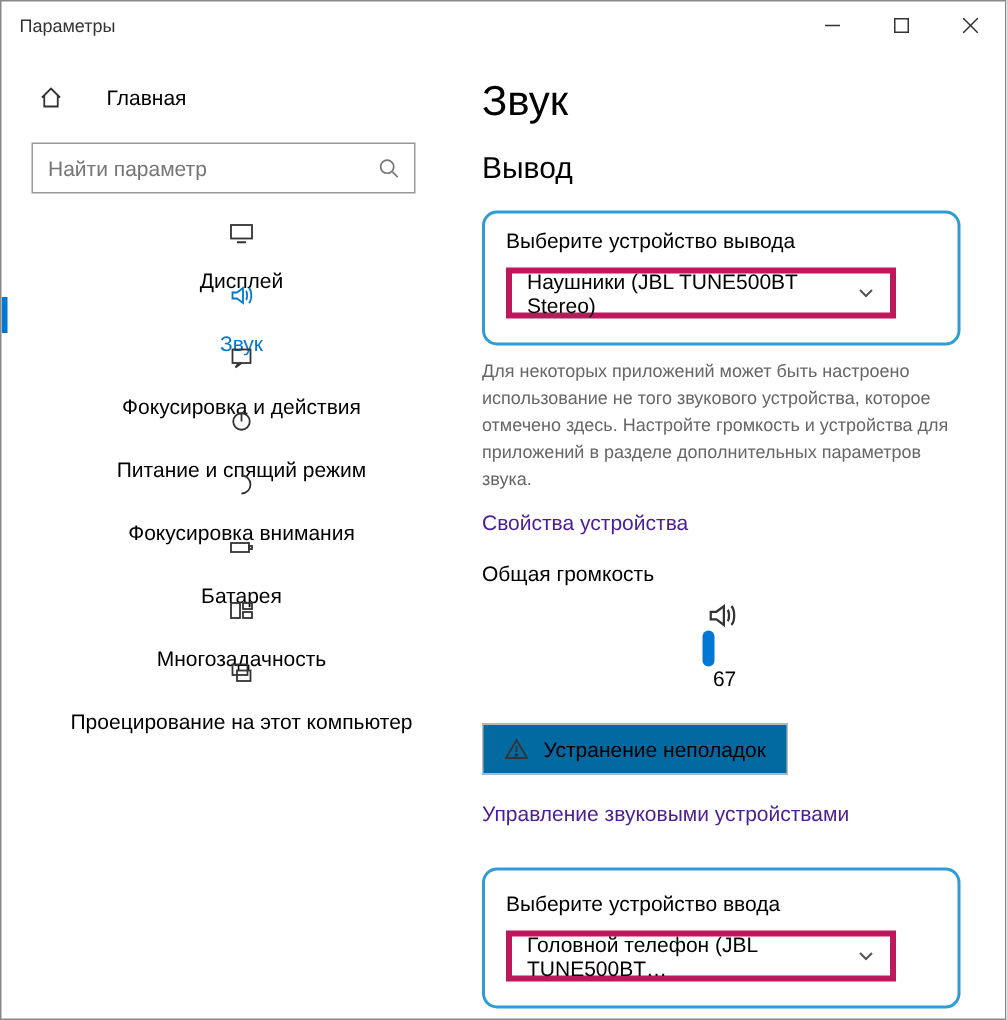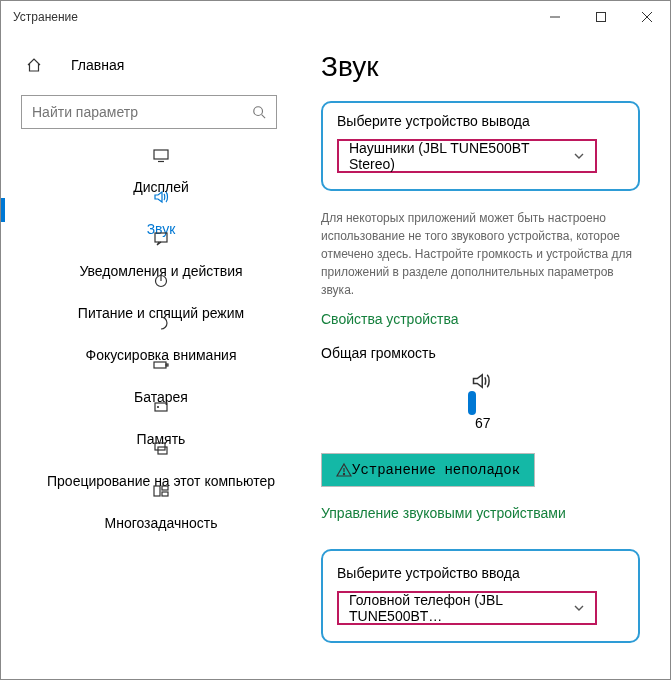--- a/index.html
+++ b/index.html
@@ -19,43 +19,43 @@
   .section-label { padding: 0 22px 14px 22px; font-weight: 600; font-size: 14px; }
   .nav { list-style: none; }
   .nav li { display: flex; align-items: center; height: 42px; padding-left: 24px; gap: 16px; position: relative; cursor: default; flex-direction: column; }
   .nav li.active::before { content: ""; position: absolute; left: 0; top: 9px; bottom: 9px; width: 4px; background: #0078d4; }
   .nav li.active { color: #0078d4; }
   .nav .ico { width: 18px; display: flex; align-items: center; justify-content: center; color: #333; }
   .nav li.active .ico { color: #0078d4; }
   .main { flex: 1; padding: 18px 30px 0 24px; overflow-y: auto; }
   .page-h1 { font-size: 28px; font-weight: 400; margin-bottom: 18px; }
   .section-h2 { font-size: 20px; font-weight: 400; margin-bottom: 16px; margin-top: 2px; }
-  .highlight-box { border: 2px solid #2e9cd6; border-radius: 10px; padding: 10px 14px 16px 14px; margin-bottom: 18px; }
+  .highlight-box { border: 2px solid #2e9cd6; border-radius: 10px; padding: 10px 14px 16px 14px; margin-bottom: 8px; }
   .highlight-box.spaced { padding-top: 14px; }
   .sub-label { font-size: 14px; margin-bottom: 10px; }
-  .combo { border: 2px solid #be185d; height: 34px; width: 260px; display: flex; align-items: center; justify-content: space-between; padding: 0 10px; background: #fff; font-size: 14px; gap: 32px; }
+  .combo { border: 4px solid #be185d; height: 34px; width: 260px; display: flex; align-items: center; justify-content: space-between; padding: 0 10px; background: #fff; font-size: 14px; gap: 32px; }
   .combo .chev { color: #555; }
   .desc { color: #666; font-size: 12px; line-height: 1.5; margin-bottom: 12px; }
-  .link { color: #15803d; font-size: 14px; margin-bottom: 18px; display: block; }
+  .link { color: #4c1d95; font-size: 14px; margin-bottom: 18px; display: block; }
   .vol-label { margin-bottom: 10px; }
   .vol-row { display: flex; align-items: center; gap: 12px; margin-bottom: 22px; flex-direction: column; }
   .vol-ico { display: flex; align-items: center; color: #333; }
   .slider-track { flex: 1; height: 2px; background: #888; position: relative; margin-right: 18px; }
   .slider-fill { position: absolute; left: 0; top: 0; bottom: 0; background: #0078d4; }
   .slider-thumb { position: absolute; top: 50%; width: 8px; height: 24px; background: #0078d4; border-radius: 4px; transform: translate(-50%, -50%); }
   .vol-value { font-size: 14px; min-width: 20px; text-align: right; }
-  .btn { display: inline-flex; align-items: center; background: #14b8a6; border: 1px solid #bbb; padding: 8px 14px; font-size: 14px; margin-bottom: 18px; font-family: Liberation Mono, monospace; }
+  .btn { display: inline-flex; align-items: center; gap: 10px; background: #0369a1; border: 1px solid #bbb; padding: 8px 14px; font-size: 14px; margin-bottom: 18px; }
   svg { display: block; }
 </style>
 </head>
 <body>
 
 <div class="window">
   <div class="titlebar">
-    <span class="titlebar-title">Устранение</span>
+    <span class="titlebar-title">Параметры</span>
     <div class="titlebar-controls">
       <div class="tb-btn">
         <svg width="10" height="10" viewBox="0 0 10 10">
             <line x1="0" y1="5" x2="10" y2="5" stroke="#333" stroke-width="1"></line>
           </svg>
       </div>
       <div class="tb-btn">
         <svg width="10" height="10" viewBox="0 0 10 10">
             <rect x="0.5" y="0.5" width="9" height="9" fill="none" stroke="#333" stroke-width="1"></rect>
           </svg>
@@ -110,21 +110,21 @@
             </span>
           <span>Звук</span>
         </li>
         <li>
           <span class="ico">
               <svg width="16" height="16" viewBox="0 0 16 16" fill="none" stroke="#333" stroke-width="1.2">
                 <rect x="2" y="2" width="12" height="9"></rect>
                 <path d="M6 11l-2 3 4-3"></path>
               </svg>
             </span>
-          <span>Уведомления и действия</span>
+          <span>Фокусировка и действия</span>
         </li>
         <li>
           <span class="ico">
               <svg width="16" height="16" viewBox="0 0 16 16" fill="none" stroke="#333" stroke-width="1.2">
                 <circle cx="8" cy="8" r="5.5"></circle>
                 <line x1="8" y1="2" x2="8" y2="8"></line>
               </svg>
             </span>
           <span>Питание и спящий режим</span>
         </li>
@@ -137,55 +137,47 @@
           <span>Фокусировка внимания</span>
         </li>
         <li>
           <span class="ico">
               <svg width="16" height="16" viewBox="0 0 16 16" fill="none" stroke="#333" stroke-width="1.2">
                 <rect x="1" y="5" width="12" height="6"></rect>
                 <rect x="13" y="7" width="2" height="2"></rect>
               </svg>
             </span>
           <span>Батарея</span>
-        </li>
-        <li>
-          <span class="ico">
-              <svg width="16" height="16" viewBox="0 0 16 16" fill="none" stroke="#333" stroke-width="1.2">
-                <rect x="2" y="4" width="12" height="8"></rect>
-                <circle cx="5" cy="8" r="0.5"></circle>
-              </svg>
-            </span>
-          <span>Память</span>
-        </li>
-        <li>
-          <span class="ico">
-              <svg width="16" height="16" viewBox="0 0 16 16" fill="none" stroke="#333" stroke-width="1.2">
-                <rect x="2" y="2" width="10" height="7"></rect>
-                <rect x="5" y="6" width="9" height="7"></rect>
-              </svg>
-            </span>
-          <span>Проецирование на этот компьютер</span>
         </li>
         <li>
           <span class="ico">
               <svg width="16" height="16" viewBox="0 0 16 16" fill="none" stroke="#333" stroke-width="1.2">
                 <rect x="1" y="3" width="6" height="10"></rect>
                 <rect x="9" y="3" width="6" height="4"></rect>
                 <rect x="9" y="9" width="6" height="4"></rect>
               </svg>
             </span>
           <span>Многозадачность</span>
         </li>
+        <li>
+          <span class="ico">
+              <svg width="16" height="16" viewBox="0 0 16 16" fill="none" stroke="#333" stroke-width="1.2">
+                <rect x="2" y="2" width="10" height="7"></rect>
+                <rect x="5" y="6" width="9" height="7"></rect>
+              </svg>
+            </span>
+          <span>Проецирование на этот компьютер</span>
+        </li>
       </ul>
     </div>
 
     <div class="main">
       <h1 class="page-h1">Звук</h1>
 
+      <h2 class="section-h2">Вывод</h2>
 
       <div class="highlight-box">
         <div class="sub-label">Выберите устройство вывода</div>
         <div class="combo">
           <span>Наушники (JBL TUNE500BT Stereo)</span>
           <span class="chev">
               <svg width="12" height="12" viewBox="0 0 12 12" fill="none" stroke="#555" stroke-width="1.4">
                 <path d="M2 4l4 4 4-4"></path>
               </svg>
             </span>

